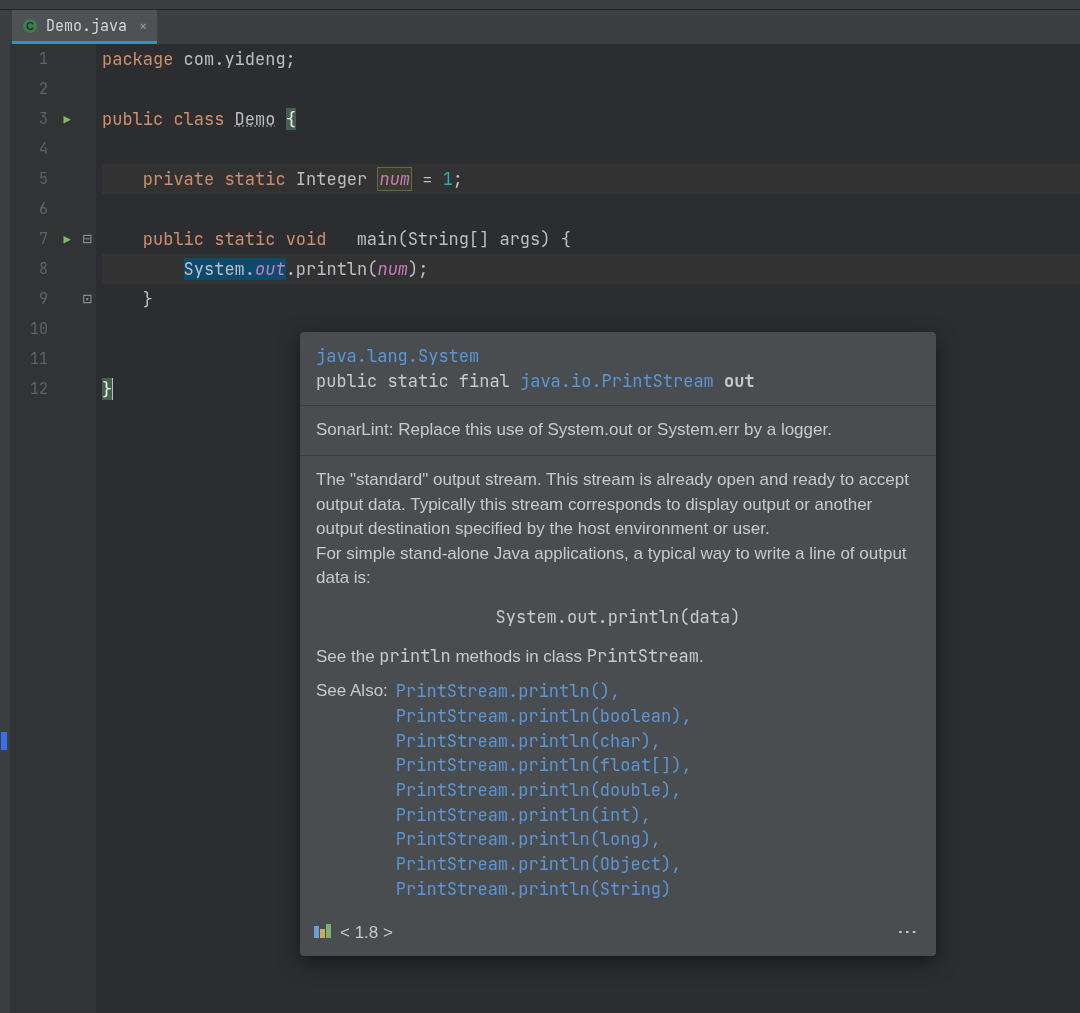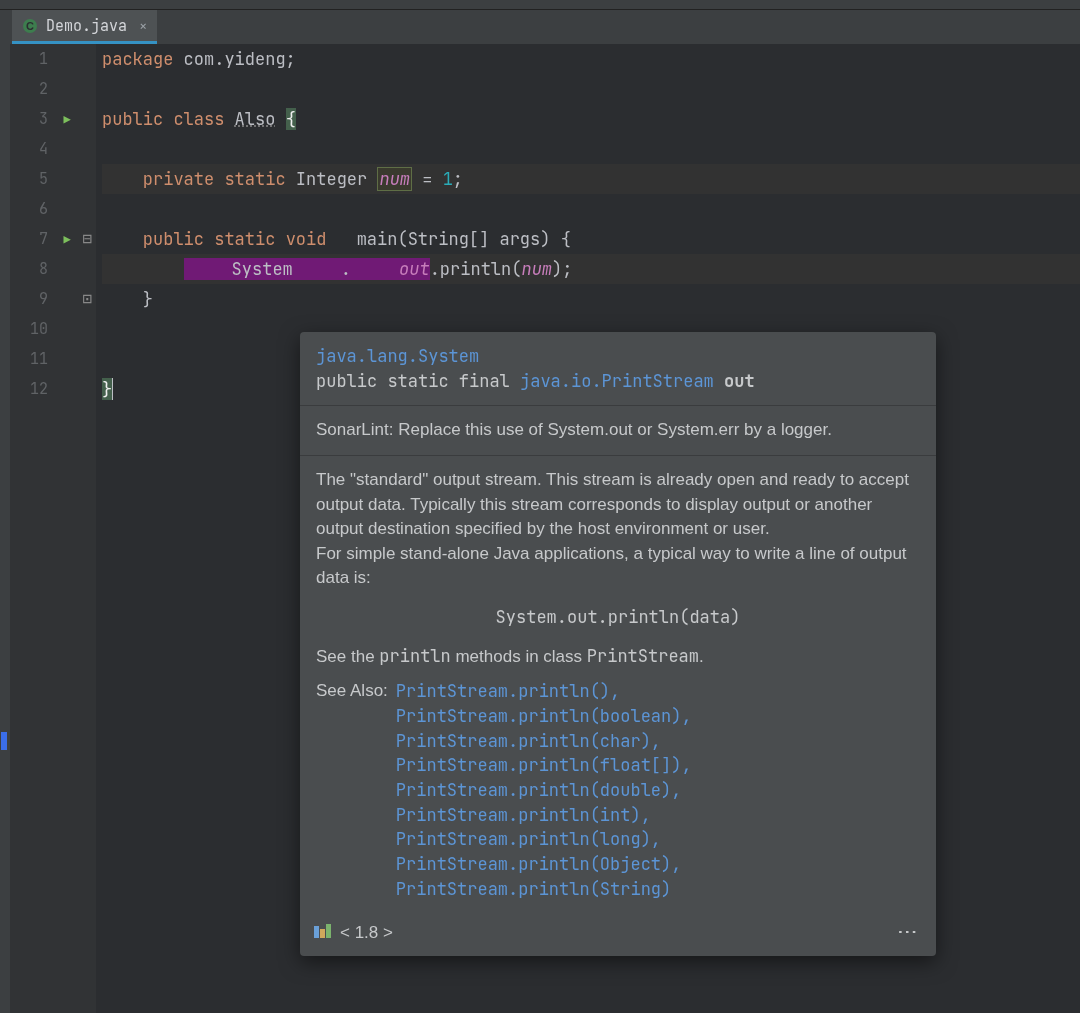--- a/index.html
+++ b/index.html
@@ -95,21 +95,21 @@
   .kw   { color: #cf8e6d; }
   .type { color: #bcbec4; }
   .fn   { color: #bcbec4; padding-left: 20px; }
   .num  { color: #2aacb8; }
   .punc { color: #bcbec4; }
   .pkgval { color:#bcbec4; }
   .member { color:#c77dbb; font-style: italic; }
   .cls-under { text-decoration: underline dotted #808080; }
   .brace-hl { background:#44604c; color:#eee; }
   .hl-row { background:#323232; }
-  .sel-word { background:#701a75;padding-left:48px; }
+  .sel-word { background:#0c4a6e; }
   .box-var { border:1px solid #5f6e46; background:#3a3a2e; padding:0 1px; }
   .cursor-border { border-right:1px solid #bcbec4; }
 
   
   .doc-popup {
     position: absolute;
     left: 300px;
     top: 288px;
     width: 636px;
     background: #4a4d4f;
@@ -193,21 +193,21 @@
       <div class="gutter-row"><span style="color:#888">⊟</span></div>
       <div class="gutter-row"></div>
       <div class="gutter-row"><span style="color:#888">⊡</span></div>
       <div class="gutter-row"></div>
       <div class="gutter-row"></div>
       <div class="gutter-row"></div>
     </div>
   <div class="code-area">
     <div class="code-line"><span class="kw">package</span> <span class="pkgval">com.yideng</span><span class="punc">;</span></div>
     <div class="code-line"></div>
-    <div class="code-line"><span class="kw">public</span> <span class="kw">class</span> <span class="cls-under">Also</span> <span class="brace-hl">{</span></div>
+    <div class="code-line"><span class="kw">public</span> <span class="kw">class</span> <span class="cls-under">Demo</span> <span class="brace-hl">{</span></div>
     <div class="code-line"></div>
     <div class="code-line hl-row">    <span class="kw">private</span> <span class="kw">static</span> <span class="type">Integer</span> <span class="box-var member">num</span> <span>=</span> <span class="num">1</span><span>;</span></div>
     <div class="code-line"></div>
     <div class="code-line">    <span class="kw">public</span> <span class="kw">static</span> <span class="kw">void</span> <span class="fn">main</span><span>(</span><span>String[]</span> <span>args</span><span>)</span> <span>{</span></div>
     <div class="code-line hl-row">        <span class="sel-word">System</span><span class="sel-word">.</span><span class="sel-word member">out</span><span>.</span><span>println</span><span>(</span><span class="member">num</span><span>)</span><span>;</span></div>
     <div class="code-line">    <span>}</span></div>
     <div class="code-line"></div>
     <div class="code-line"></div>
     <div class="code-line"><span class="brace-hl cursor-border">}</span></div>
   </div>

